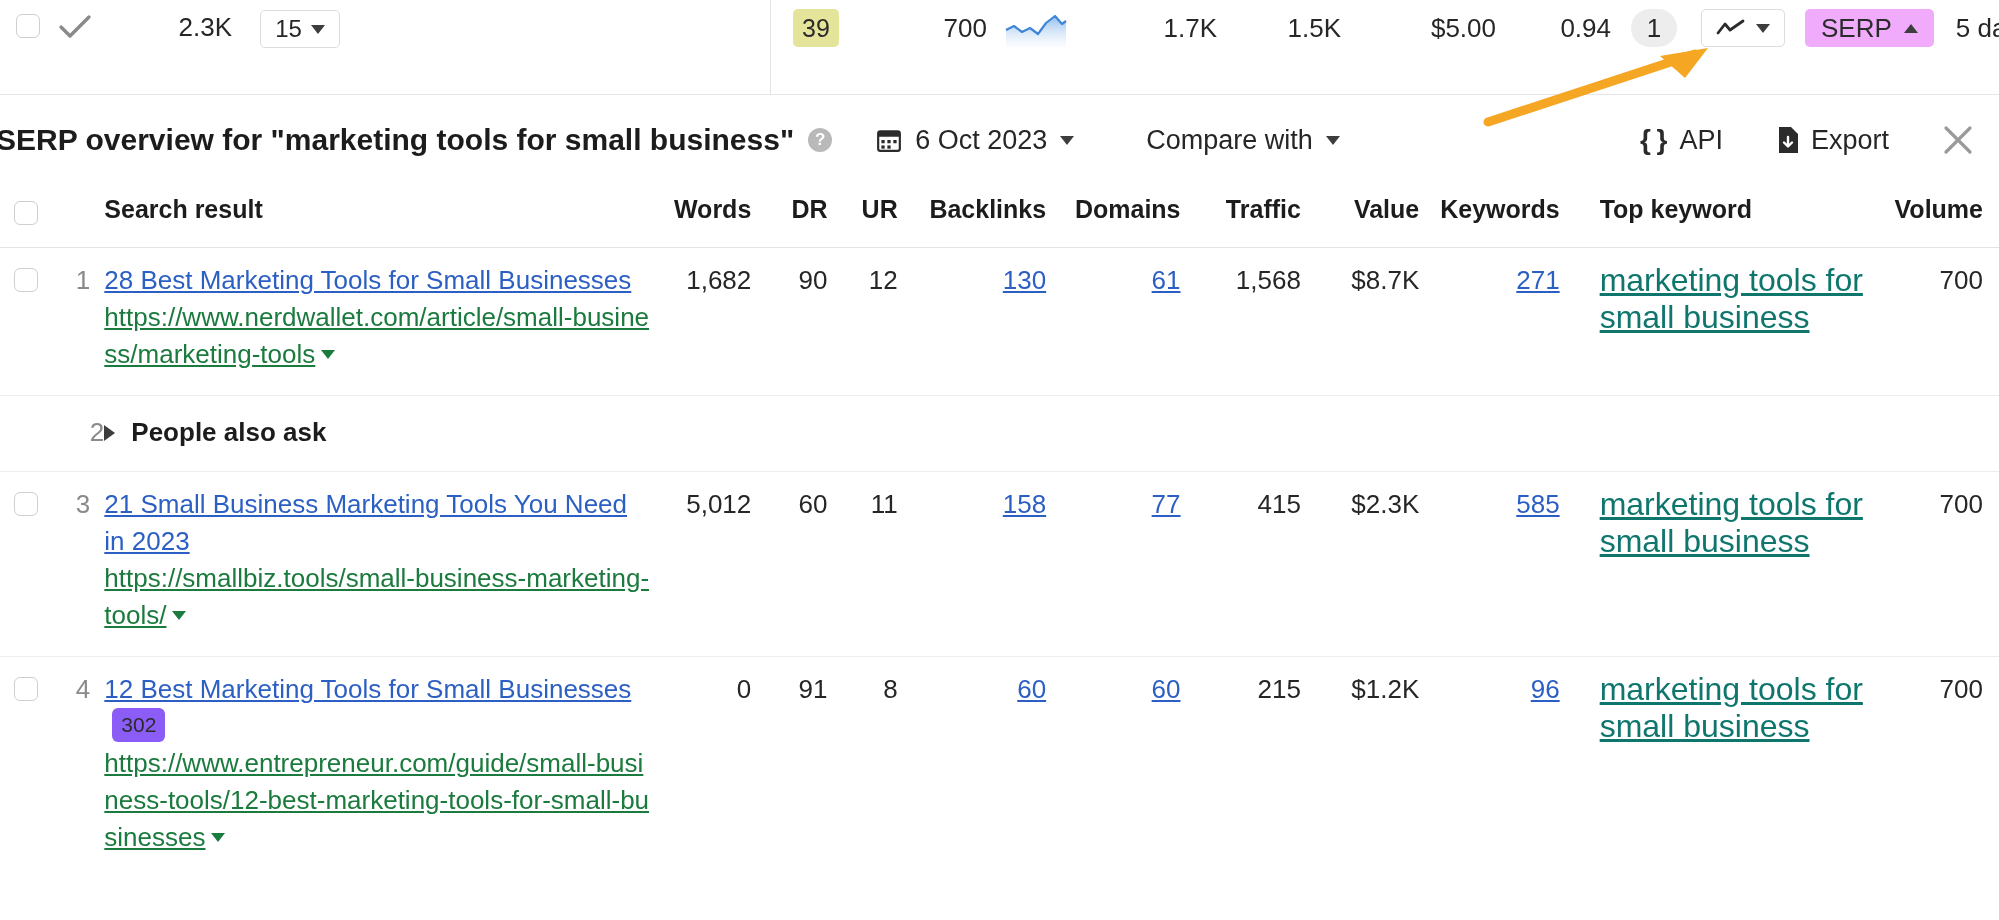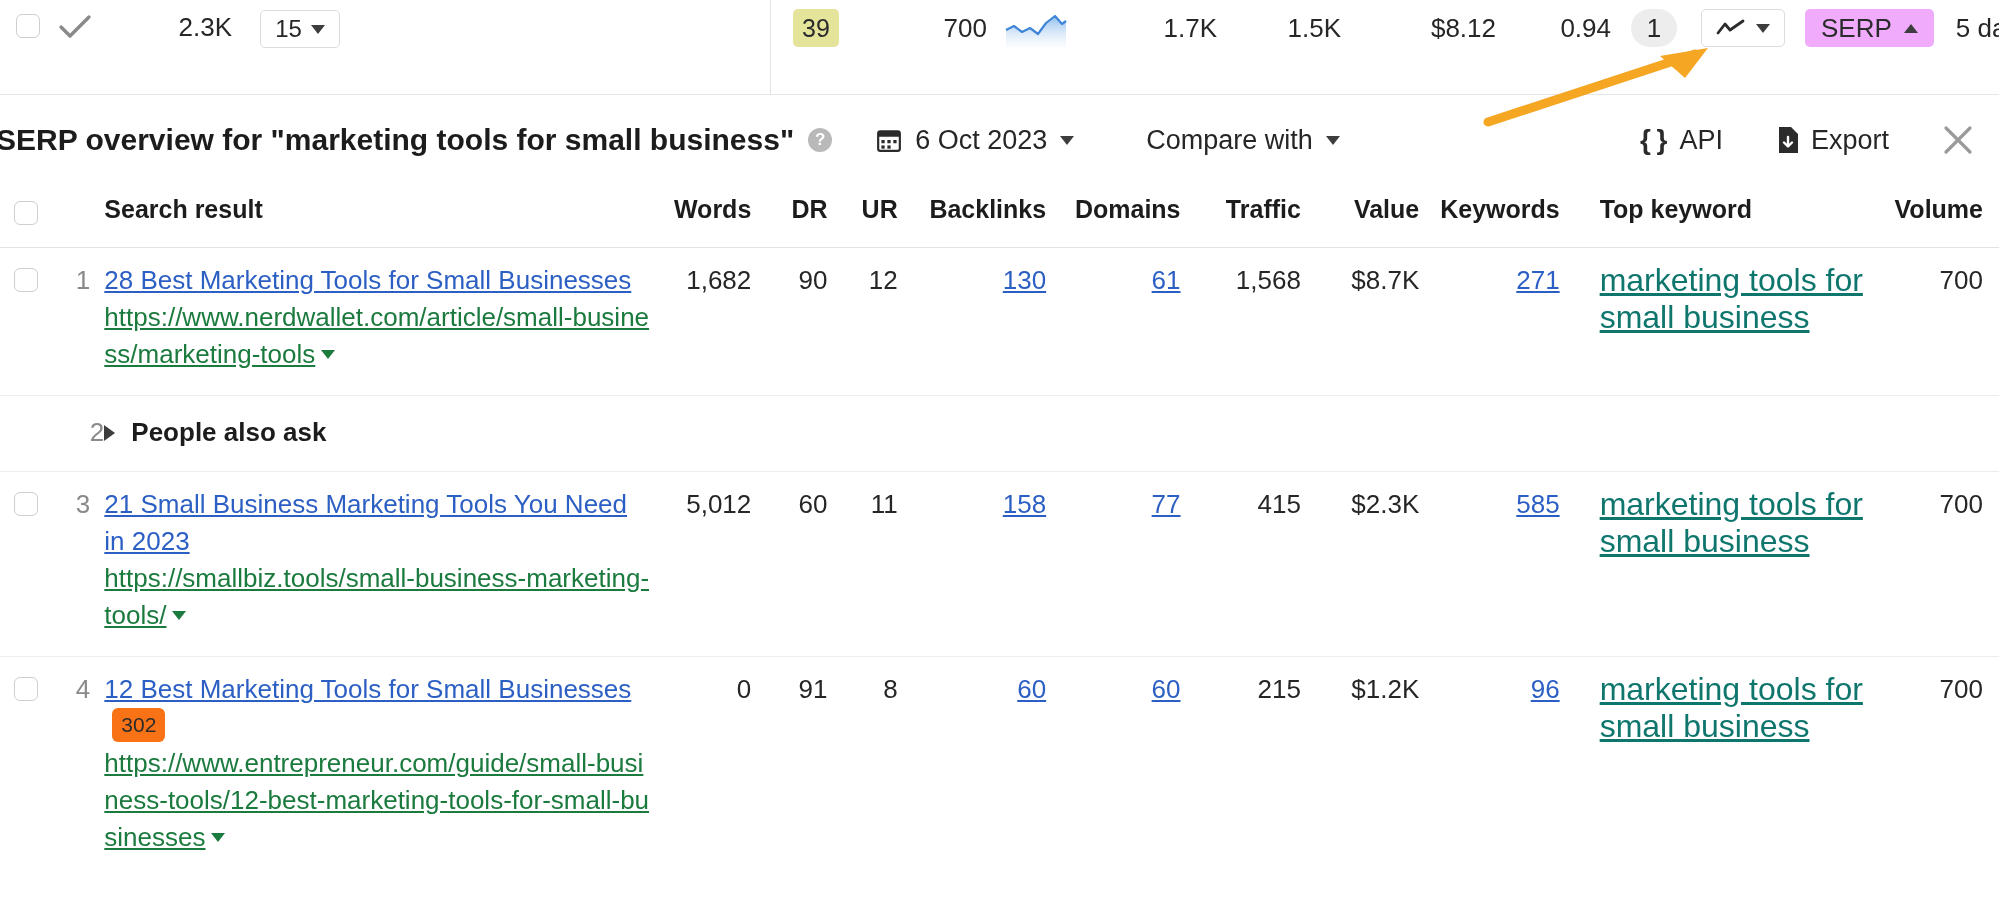--- a/index.html
+++ b/index.html
@@ -287,21 +287,21 @@
     display: inline-block;
     width: 0; height: 0;
     border-left: 7px solid transparent;
     border-right: 7px solid transparent;
     border-top: 9px solid #1b7a3d;
     vertical-align: 4px;
     margin-left: 6px;
   }
   .badge-302 {
     display: inline-block;
-    background: #f97316;
+    background: #8b5cf6;
     color: #2b2b2b;
     font-size: 21px;
     line-height: 1;
     padding: 6px 9px 7px 9px;
     border-radius: 6px;
     vertical-align: 3px;
     margin-left: 8px;
   }
   .lnk { color: #2c5fc3; }
   .topkw { color: #0f766e; font-size: 32px; line-height: 37px; display: block; }
@@ -347,21 +347,21 @@
           <stop offset="0%" stop-color="#6aa6e8" stop-opacity="0.75"></stop>
           <stop offset="100%" stop-color="#cfe2f7" stop-opacity="0.1"></stop>
         </linearGradient>
           </defs>
         <path d="M1 21 L9 17 L17 23 L25 19 L33 25 L41 14 L50 7 L57 15 L61 12 L61 38 L1 38 Z" fill="url(#sg)"></path>
         <path d="M1 21 L9 17 L17 23 L25 19 L33 25 L41 14 L50 7 L57 15 L61 12" stroke="#3f86d8" stroke-width="2.2" fill="none" stroke-linejoin="round"></path>
       </svg>
     </div>
     <div class="m-num" style="width:150px;">1.7K</div>
     <div class="m-num" style="width:124px;">1.5K</div>
-    <div class="m-num" style="width:155px;">$8.12</div>
+    <div class="m-num" style="width:155px;">$5.00</div>
     <div class="m-num" style="width:115px;">0.94</div>
     <div style="width:20px;flex:none;"></div>
     <div class="pill-1">1</div>
     <div style="width:24px;flex:none;"></div>
     <div class="chart-btn">
       <svg width="30" height="18" viewBox="0 0 30 18">
           <path d="M2 14 L9 5 L14 11 L27 2" stroke="#2b2b2b" stroke-width="2.8" fill="none" stroke-linecap="round" stroke-linejoin="round"></path>
         </svg>
       <span class="caret-dn"></span>
     </div>

